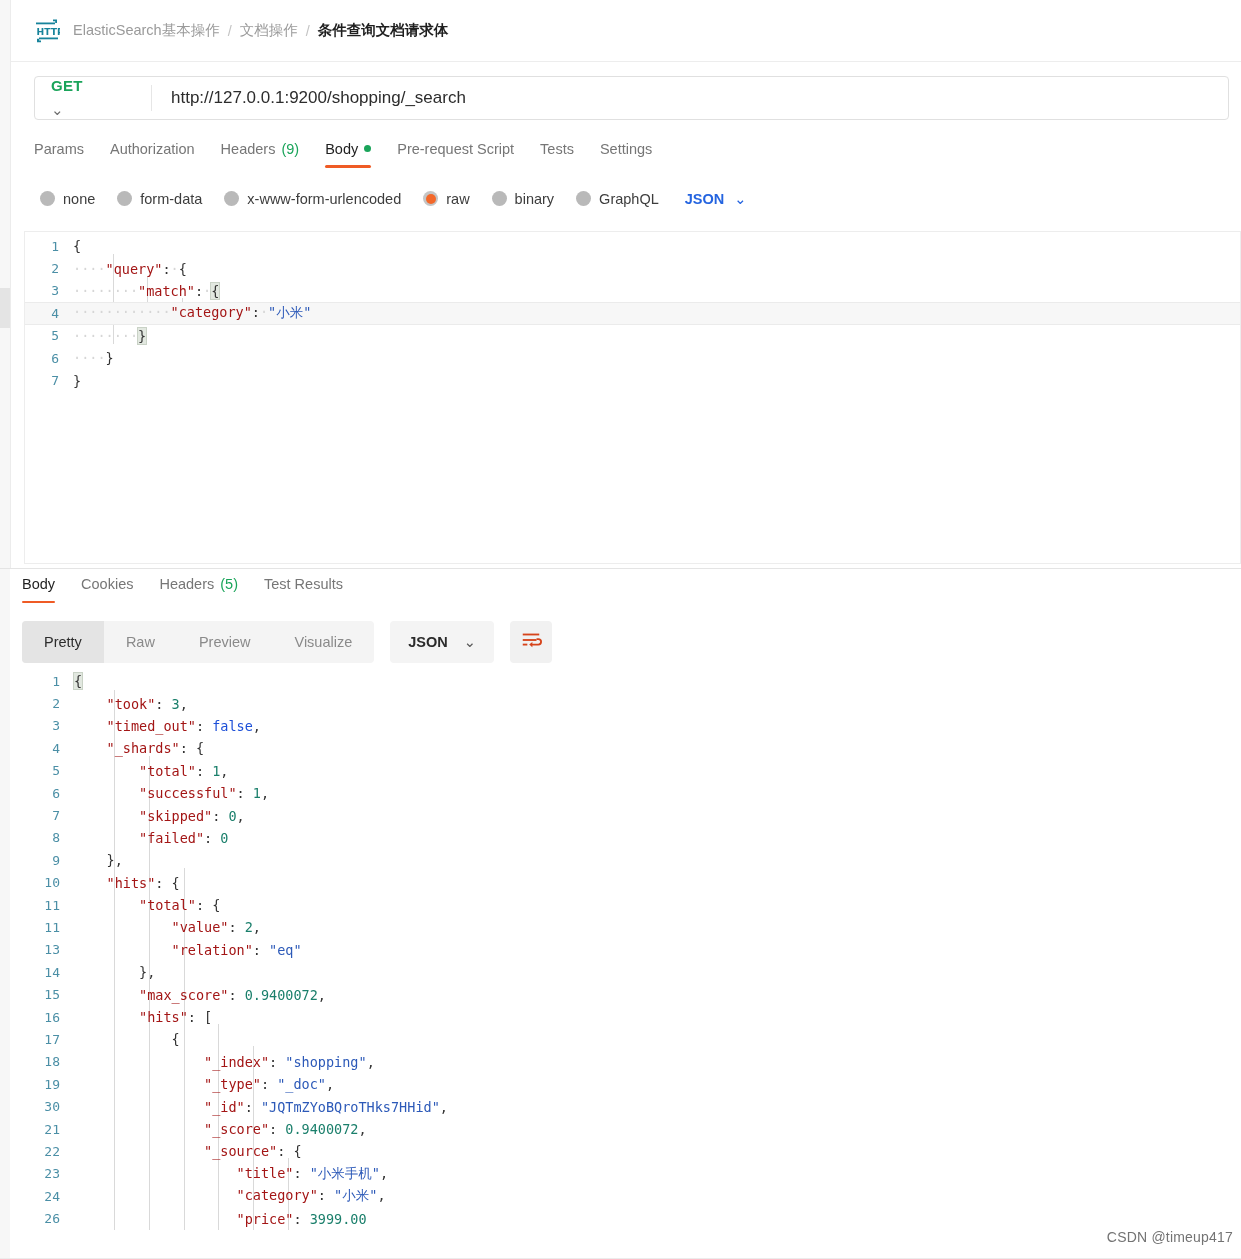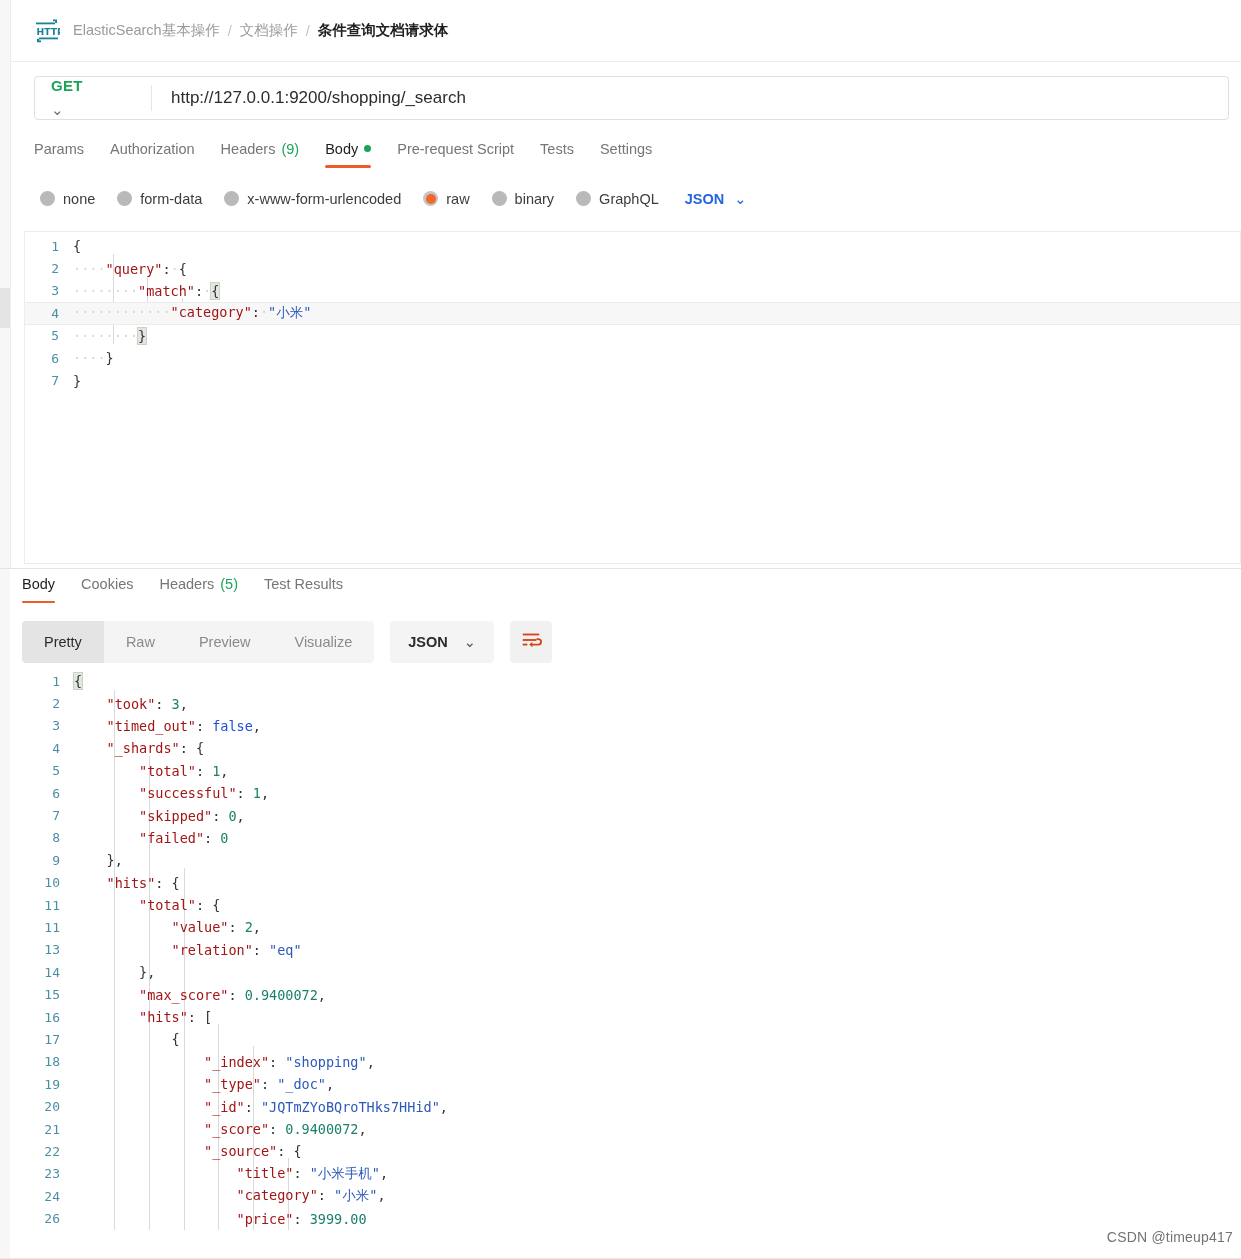--- a/index.html
+++ b/index.html
@@ -423,21 +423,21 @@
       </div>
       <div class="cline">
         <span class="gutter">18</span>
         <span class="ctext">                <span class="k-key">"_index"</span><span class="k-pun">: </span><span class="k-str">"shopping"</span><span class="k-pun">,</span></span>
       </div>
       <div class="cline">
         <span class="gutter">19</span>
         <span class="ctext">                <span class="k-key">"_type"</span><span class="k-pun">: </span><span class="k-str">"_doc"</span><span class="k-pun">,</span></span>
       </div>
       <div class="cline">
-        <span class="gutter">20</span>
+        <span class="gutter">30</span>
         <span class="ctext">                <span class="k-key">"_id"</span><span class="k-pun">: </span><span class="k-str">"JQTmZYoBQroTHks7HHid"</span><span class="k-pun">,</span></span>
       </div>
       <div class="cline">
         <span class="gutter">21</span>
         <span class="ctext">                <span class="k-key">"_score"</span><span class="k-pun">: </span><span class="k-num">0.9400072</span><span class="k-pun">,</span></span>
       </div>
       <div class="cline">
         <span class="gutter">22</span>
         <span class="ctext">                <span class="k-key">"_source"</span><span class="k-pun">: {</span></span>
       </div>

